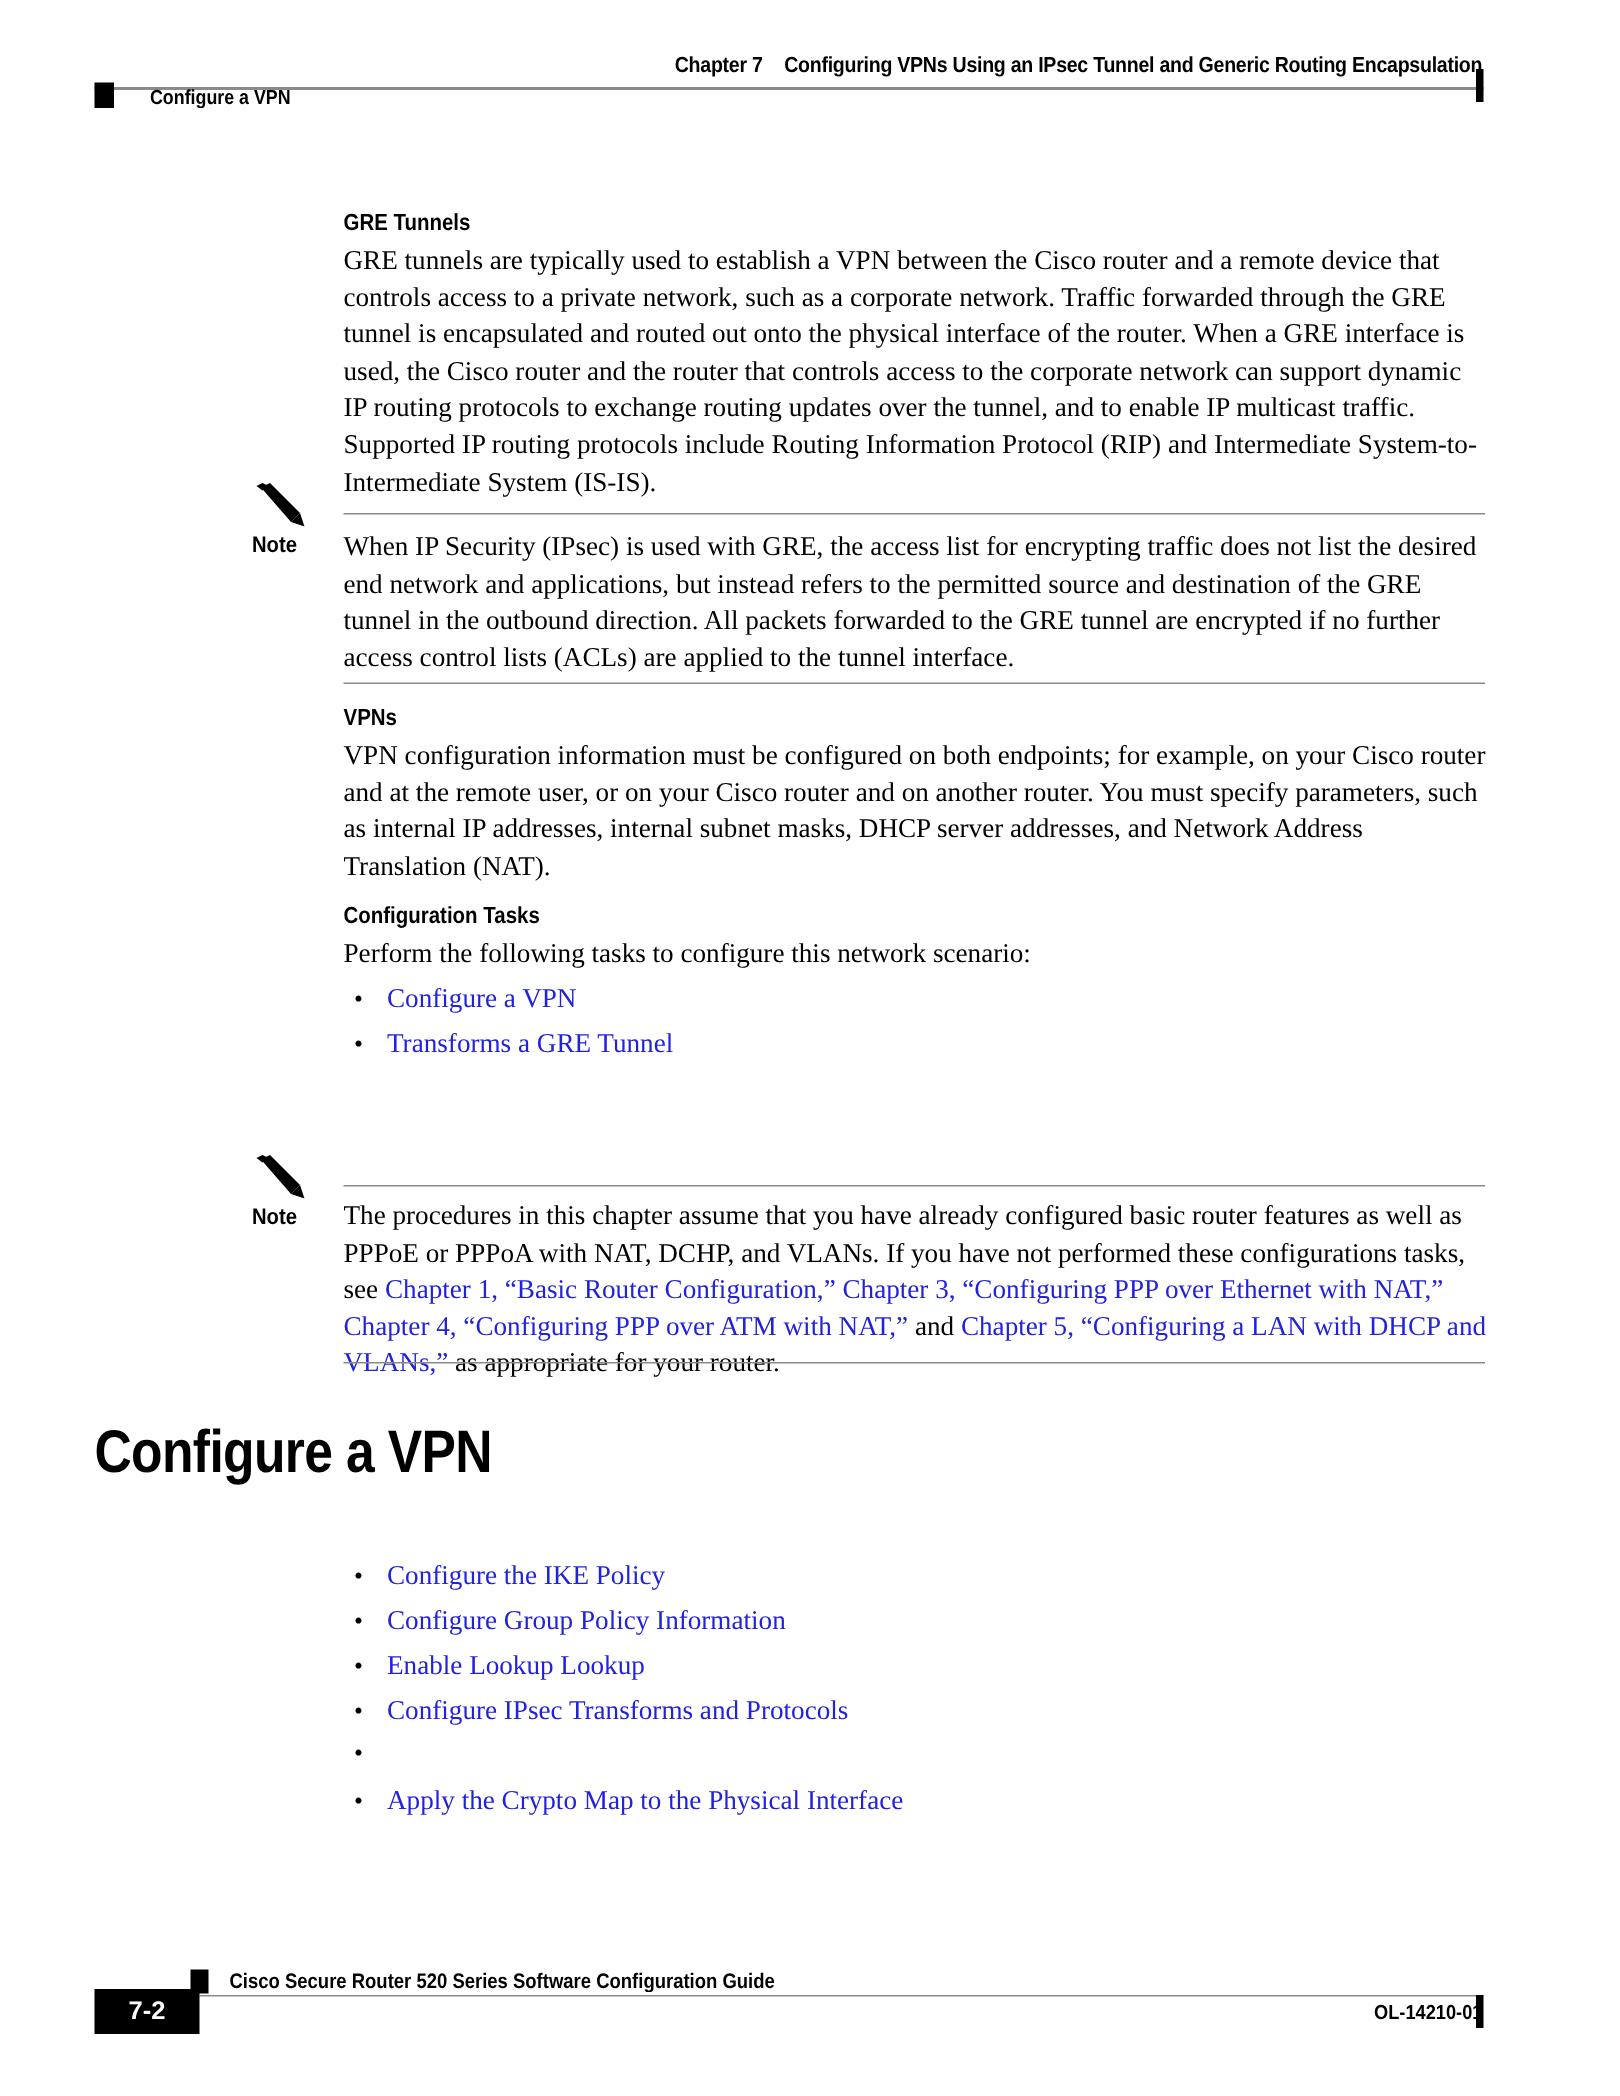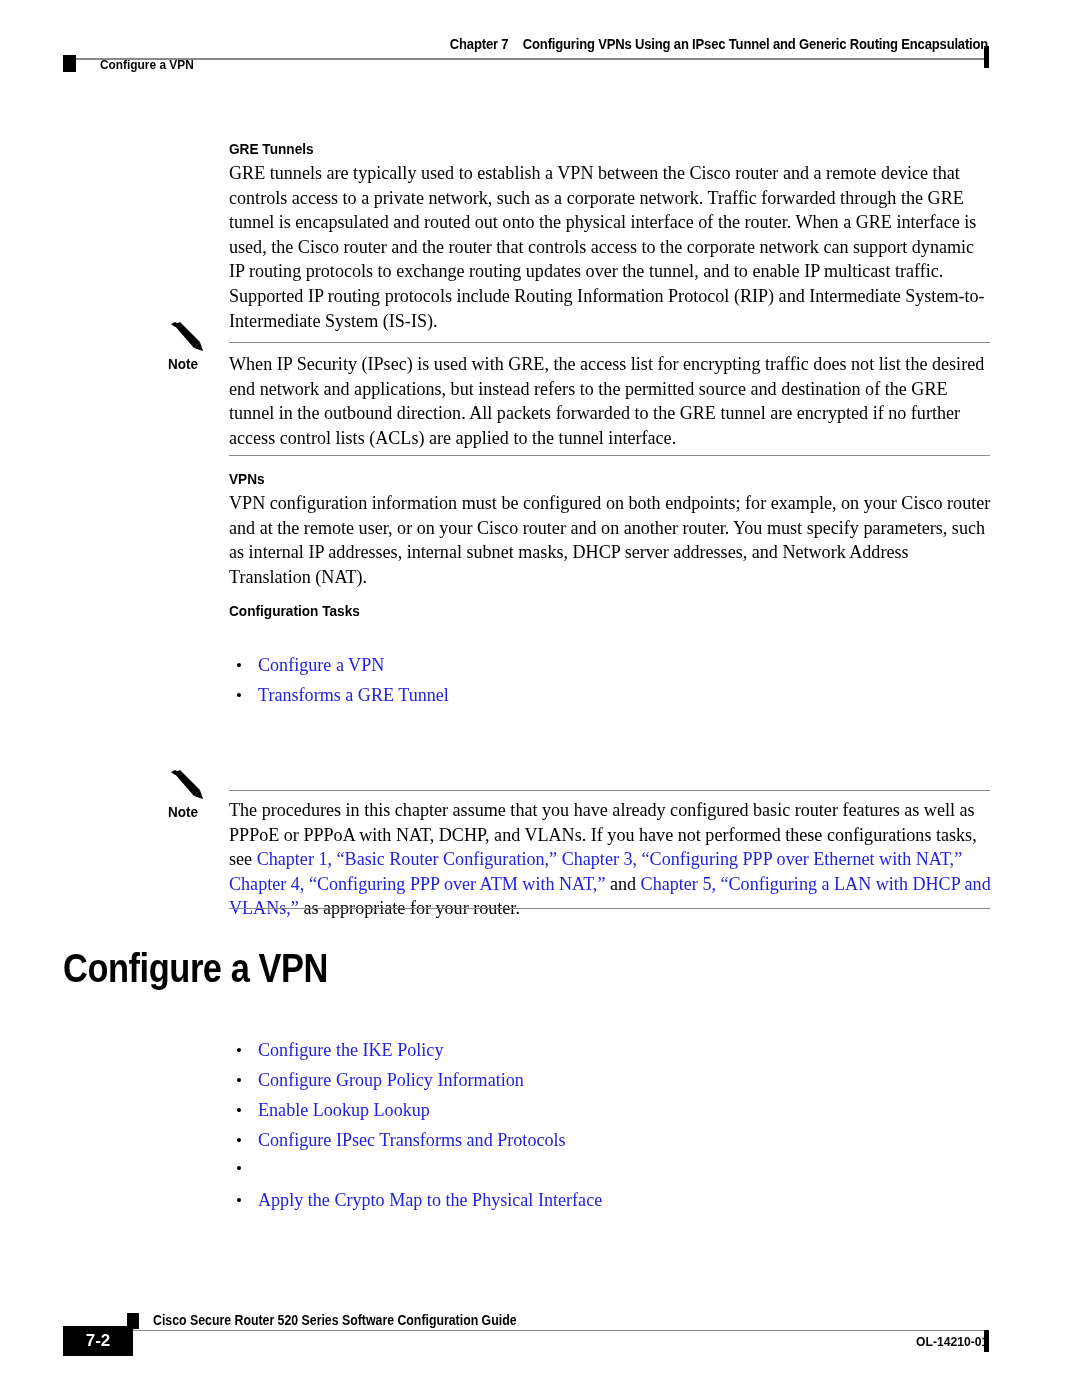--- a/index.html
+++ b/index.html
@@ -298,20 +298,23 @@
     </div>
     <div class="note-rule-bottom" style="top:133px"></div>
   </div>
 
   <div class="sub-head" style="top:470px">VPNs</div>
   <div class="body-para" style="top:491px">
     <p>VPN configuration information must be configured on both endpoints; for example, on your Cisco router and at the remote user, or on your Cisco router and on another router. You must specify parameters, such as internal IP addresses, internal subnet masks, DHCP server addresses, and Network Address Translation (NAT).</p>
   </div>
 
   <div class="sub-head" style="top:602px">Configuration Tasks</div>
+  <div class="body-para" style="top:623px">
+    <p>Perform the following tasks to configure this network scenario:</p>
+  </div>
 
   <div class="bullets" style="top:655px">
     <div class="bullet-row">
       <span class="bullet-dot">•</span>
       <span class="bullet-text link">Configure a VPN</span>
     </div>
     <div class="bullet-row">
       <span class="bullet-dot">•</span>
       <span class="bullet-text link">Transforms a GRE Tunnel</span>
     </div>

